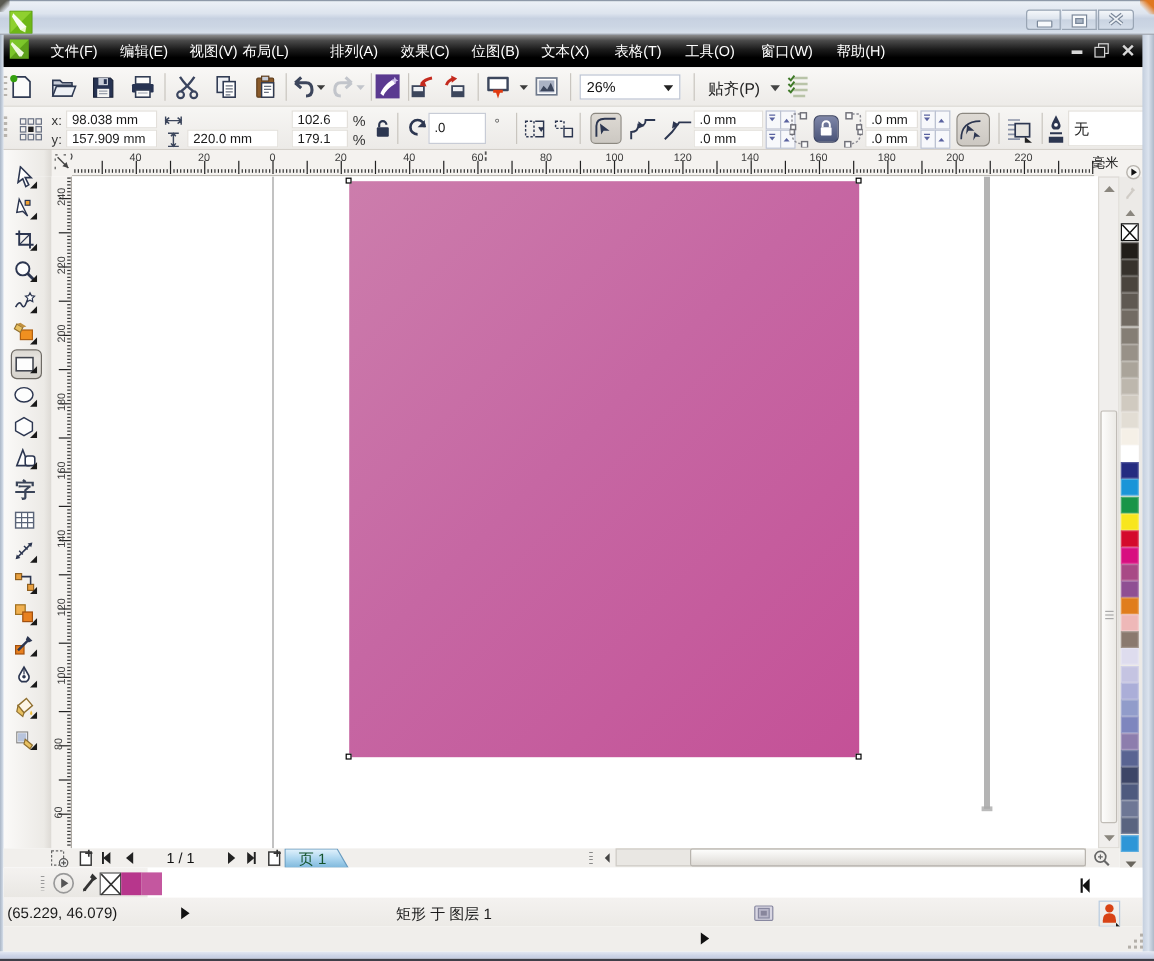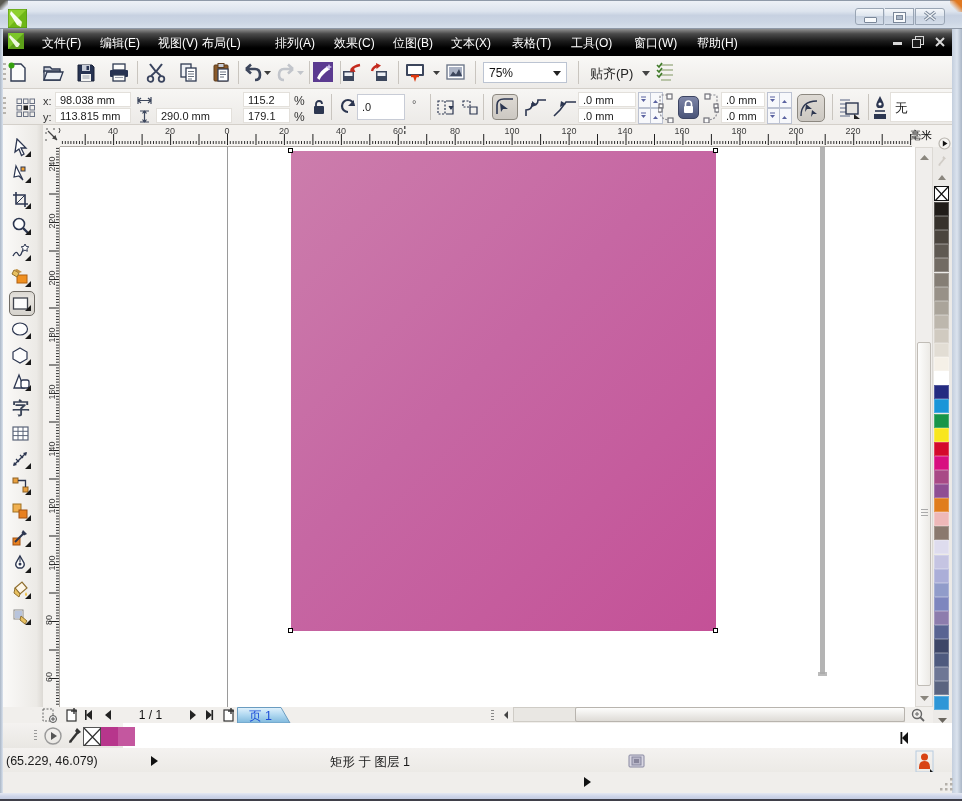--- a/index.html
+++ b/index.html
@@ -191,21 +191,21 @@
       </g>
   </svg>
   <div class="tsep" style="left:137px;top:5px;height:23px"></div>
   <div class="tsep" style="left:238px;top:5px;height:23px"></div>
   <div class="tsep" style="left:309px;top:5px;height:23px"></div>
   <div class="tsep" style="left:340px;top:5px;height:23px"></div>
   <div class="tsep" style="left:398px;top:5px;height:23px"></div>
   <div class="tsep" style="left:475px;top:5px;height:23px"></div>
   <div class="tsep" style="left:578px;top:5px;height:23px"></div>
   <div class="abs" style="left:483px;top:6px;width:84px;height:21px;background:#fff;border:1px solid #bcc4d2;box-sizing:border-box">
-    <div class="abs" style="left:5px;top:3px;font-size:12px;color:#111">75%</div>
+    <div class="abs" style="left:5px;top:3px;font-size:12px;color:#111">26%</div>
     <svg class="abs" style="left:68px;top:7px" width="10" height="8">
         <path d="M1,1 L5,6 L9,1 Z" fill="#222"></path>
       </svg>
   </div>
   <div class="abs" style="left:590px;top:9px;font-size:13px;color:#222">贴齐(P)</div>
   <svg class="abs" style="left:641px;top:14px" width="10" height="8">
       <path d="M1,1 L5,6 L9,1 Z" fill="#444"></path>
     </svg>
   <svg class="abs" style="left:655px;top:5px" width="22" height="22" viewBox="0 0 22 22">
     <path d="M6,4 h12 M6,9 h12 M6,14 h12 M6,19 h10" stroke="#b9c4a8" stroke-width="2"></path>
@@ -223,30 +223,30 @@
         <rect x="14" y="7.5" width="4.5" height="4.5"></rect>
       <rect x="1" y="14" width="4.5" height="4.5"></rect>
         <rect x="7.5" y="14" width="4.5" height="4.5"></rect>
         <rect x="14" y="14" width="4.5" height="4.5"></rect>
     </g>
     <rect x="7.5" y="7.5" width="4.5" height="4.5" fill="#222"></rect>
   </svg>
   <div class="lbl" style="left:43px;top:6px">x:</div>
   <div class="lbl" style="left:43px;top:22px">y:</div>
   <div class="field" style="left:55px;top:3px;width:76px;height:15px">98.038 mm</div>
-  <div class="field" style="left:55px;top:19px;width:76px;height:15px">113.815 mm</div>
+  <div class="field" style="left:55px;top:19px;width:76px;height:15px">157.909 mm</div>
   <svg class="abs" style="left:137px;top:7px" width="15" height="9">
       <path d="M1,1 v7 M14,1 v7 M1,4.5 h13 M4,2 L1,4.5 L4,7 M11,2 L14,4.5 L11,7" stroke="#3c465c" stroke-width="1.2" fill="none"></path>
     </svg>
   <svg class="abs" style="left:139px;top:21px" width="11" height="13">
       <path d="M1,1 h9 M1,12 h9 M5.5,1 v11 M3.5,3.5 L5.5,1 L7.5,3.5 M3.5,9.5 L5.5,12 L7.5,9.5" stroke="#3c465c" stroke-width="1.2" fill="none"></path>
     </svg>
   <div class="field" style="left:156px;top:19px;width:73px;height:15px">150.0 mm</div>
-  <div class="field" style="left:156px;top:19px;width:76px;height:15px">290.0 mm</div>
-  <div class="field" style="left:243px;top:3px;width:47px;height:15px">115.2</div>
+  <div class="field" style="left:156px;top:19px;width:76px;height:15px">220.0 mm</div>
+  <div class="field" style="left:243px;top:3px;width:47px;height:15px">102.6</div>
   <div class="field" style="left:243px;top:19px;width:47px;height:15px">179.1</div>
   <div class="lbl" style="left:294px;top:5px;font-size:12px">%</div>
   <div class="lbl" style="left:294px;top:21px;font-size:12px">%</div>
   <svg class="abs" style="left:312px;top:10px" width="14" height="16" viewBox="0 0 14 16">
       <path d="M4,7 V5 a3,3 0 0 1 6,0" fill="none" stroke="#2c3650" stroke-width="1.8"></path>
       <rect x="2" y="7" width="10" height="8" rx="1" fill="#2c3650"></rect>
     </svg>
   <div class="tsep" style="left:331px;top:5px;height:26px"></div>
   <svg class="abs" style="left:340px;top:8px" width="18" height="18" viewBox="0 0 18 18">
       <path d="M14,9 a6,6 0 1 0 -6,6" fill="none" stroke="#2c3650" stroke-width="2.2"></path>
@@ -1117,21 +1117,21 @@
     <svg class="abs" style="left:234px;top:0px" width="54" height="16">
       <defs>
         <linearGradient id="tabg" x1="0" y1="0" x2="0" y2="1">
           <stop offset="0" stop-color="#e2f2fc"></stop>
           <stop offset="0.5" stop-color="#aed7f0"></stop>
           <stop offset="1" stop-color="#7fb8dc"></stop>
         </linearGradient>
       </defs>
       <path d="M0.5,16 L0.5,0.5 L44,0.5 L53,16 Z" fill="url(#tabg)" stroke="#6a9cc0" stroke-width="1"></path>
     </svg>
-<div class="abs" style="left:246px;top:1px;font-size:12.5px;color:#1d4ed8">页 1</div>
+<div class="abs" style="left:246px;top:1px;font-size:12.5px;color:#14532d">页 1</div>
     <div class="abs" style="left:488px;top:3px;width:3px;height:10px;background:repeating-linear-gradient(#888 0,#888 1px,transparent 1px,transparent 3px)"></div>
     <svg class="abs" style="left:497px;top:2px" width="12" height="12">
       <path d="M8,2 L4,6 L8,10 Z" fill="#444"></path>
     </svg>
     <div class="abs" style="left:510px;top:0px;width:392px;height:15px;background:#e9e7e3;border:1px solid #cfccc6;box-sizing:border-box"></div>
     <div class="abs" style="left:572px;top:0px;width:330px;height:15px;background:linear-gradient(#fdfdfc,#dedbd6);border:1px solid #b8b4ae;border-radius:2px;box-sizing:border-box"></div>
     <svg class="abs" style="left:906px;top:0px" width="17" height="16" viewBox="0 0 17 16">
       <circle cx="8" cy="7" r="4.5" fill="none" stroke="#666" stroke-width="1.4"></circle>
       <path d="M6,7 h4 M8,5 v4" stroke="#666"></path>
       <path d="M11,10 l4,4" stroke="#666" stroke-width="1.8"></path>

